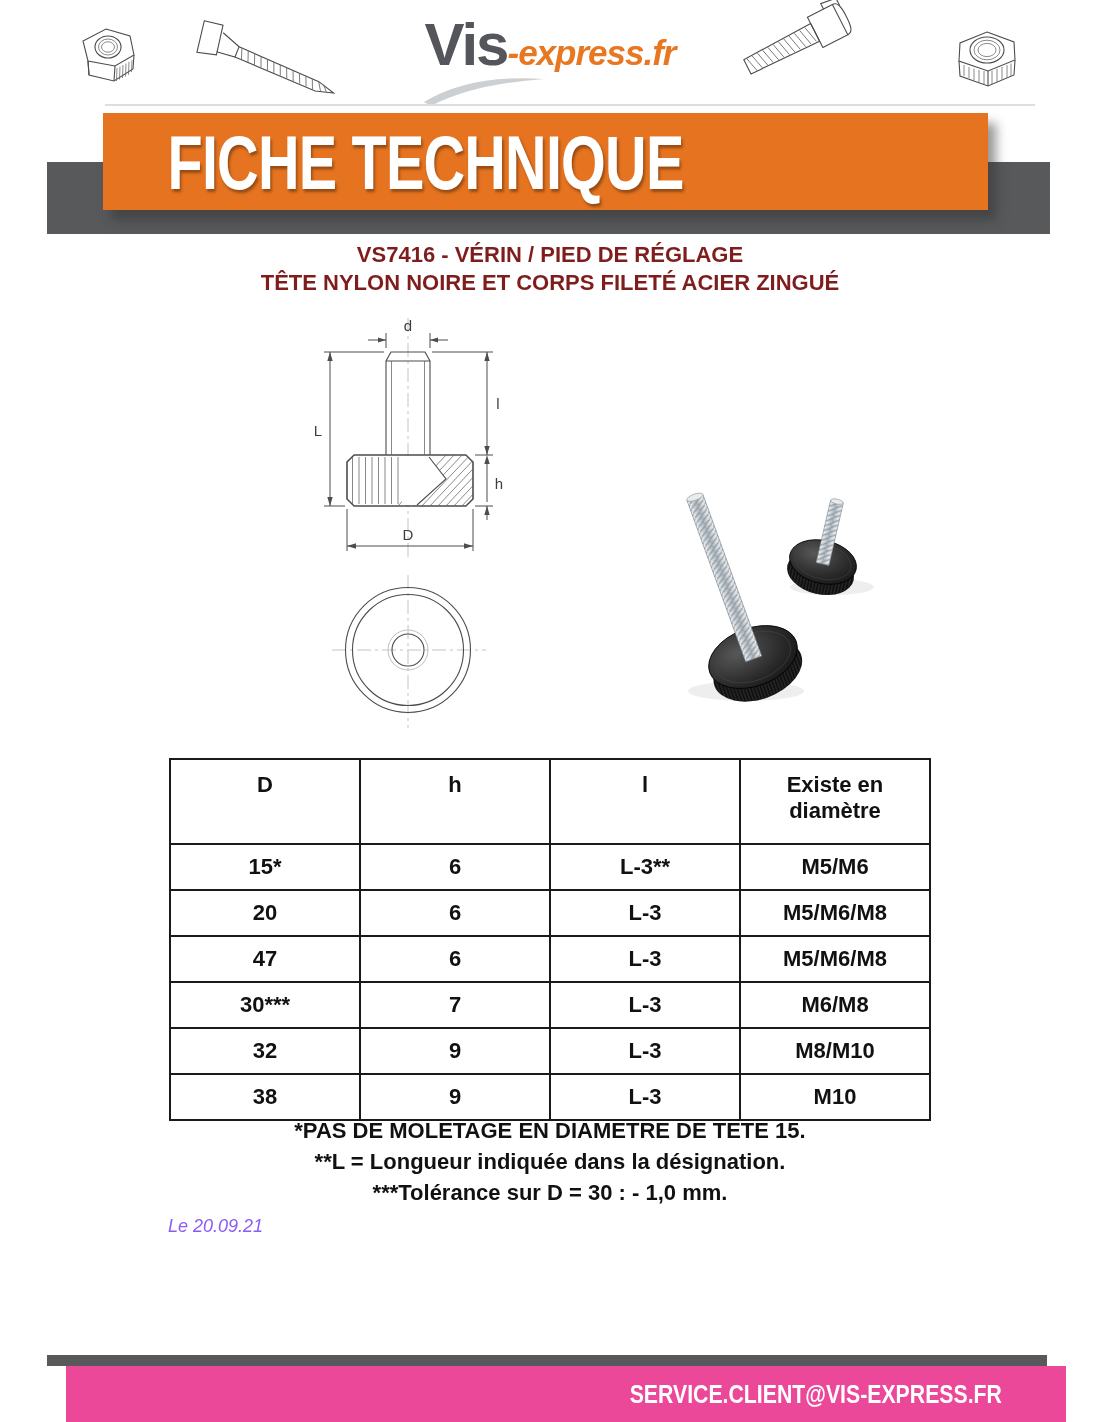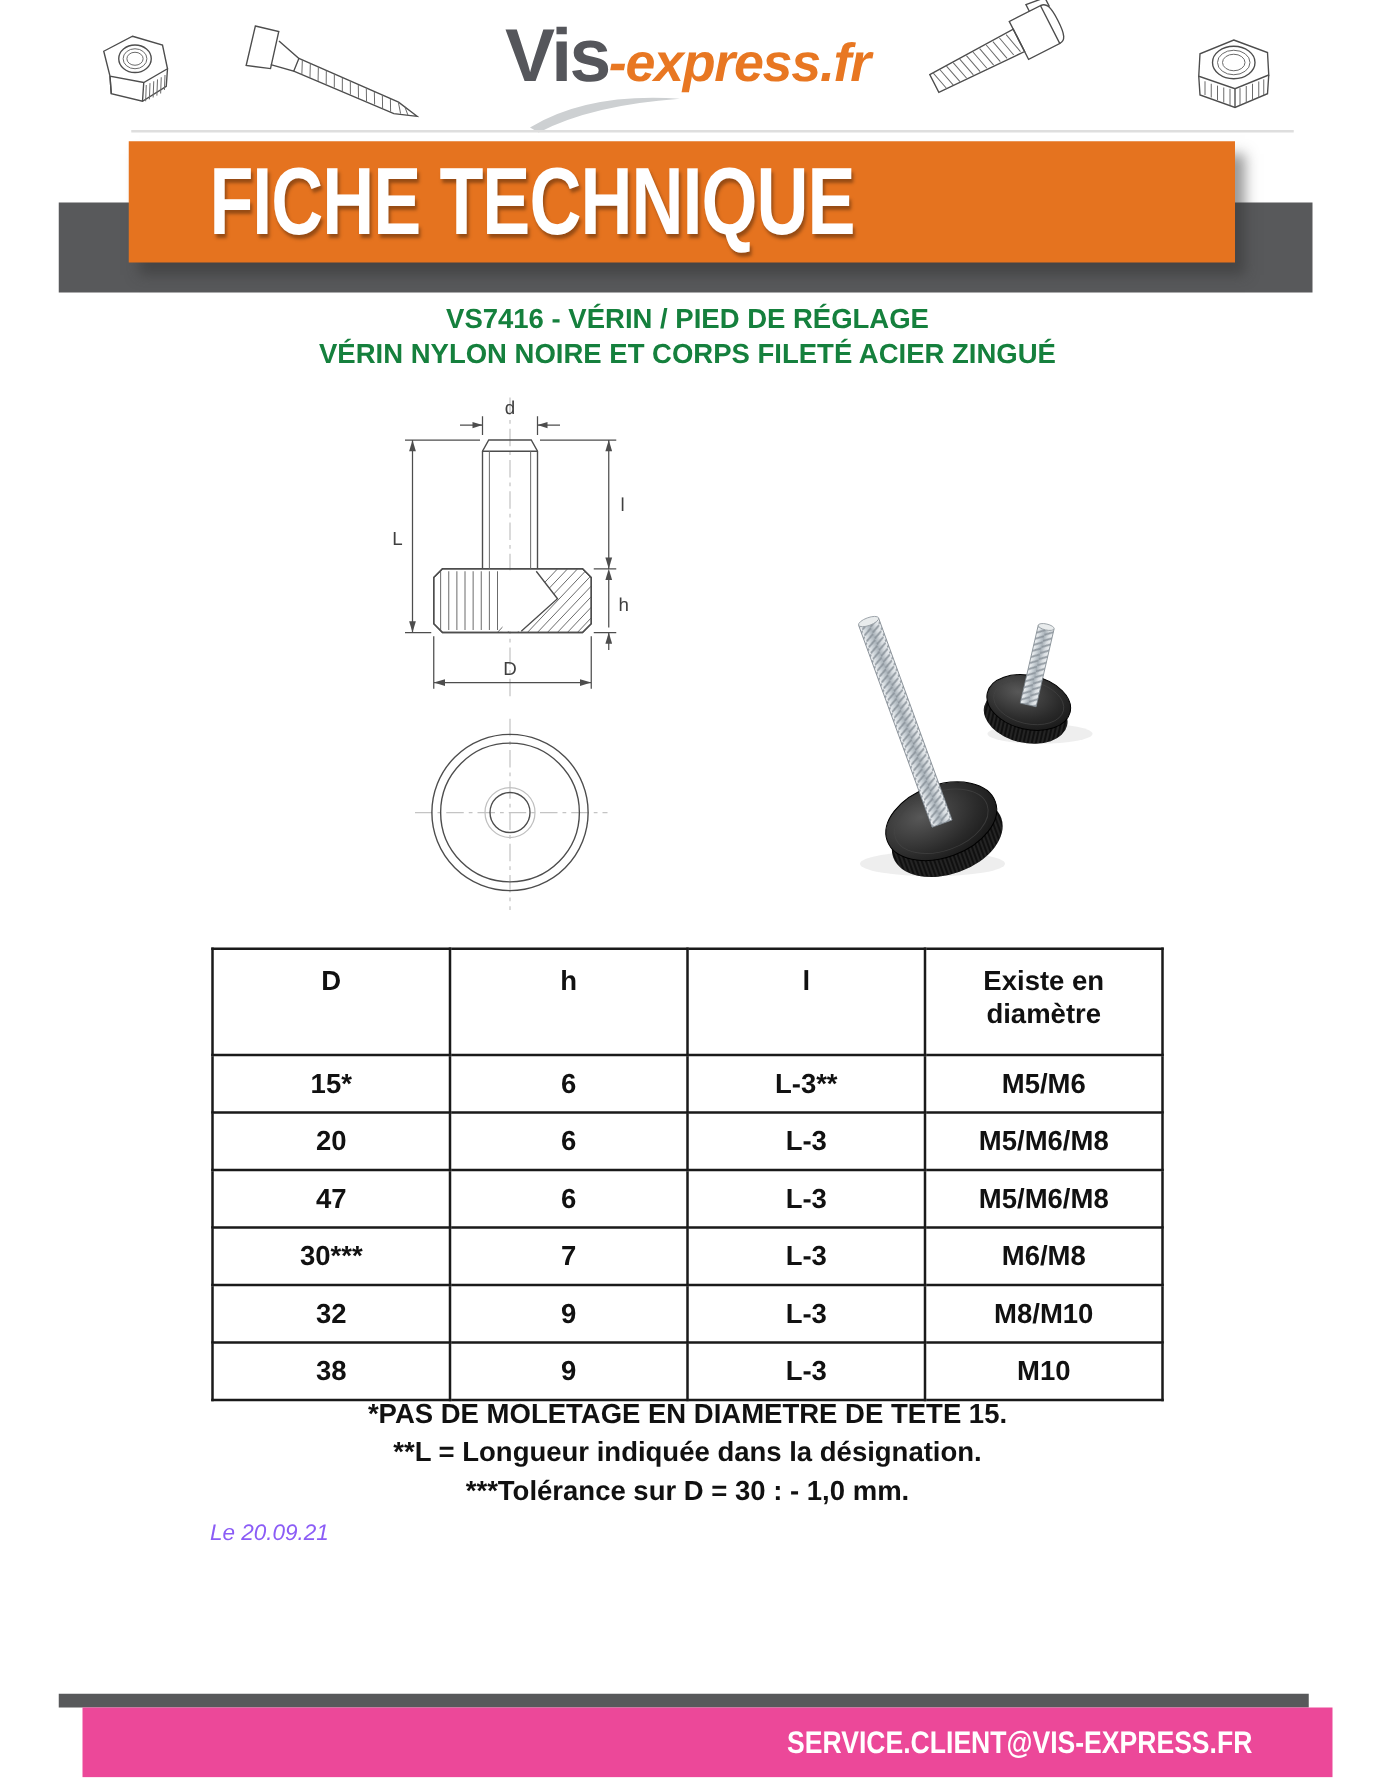--- a/index.html
+++ b/index.html
@@ -4,38 +4,38 @@
 <style>
   html,body{margin:0;padding:0;background:#ffffff;}
   #page{
     position:relative;width:1100px;height:1422px;background:#ffffff;overflow:hidden;
     font-family:"Liberation Sans", sans-serif;
   }
   
   .hdr-sep{position:absolute;left:105px;top:104px;width:930px;height:2px;background:#dedede;}
   .logo{position:absolute;left:0;top:10px;width:1100px;text-align:center;white-space:nowrap;}
   .logo .vis{font-size:60px;font-weight:bold;color:#55565B;letter-spacing:-2px;}
-  .logo .express{font-size:43px;font-weight:bold;font-style:italic;color:#E87722;letter-spacing:-1px;}
+  .logo .express{font-size:35px;font-weight:bold;font-style:italic;color:#E87722;letter-spacing:-1px;}
   .swoosh{position:absolute;left:418px;top:72px;}
   .hicon{position:absolute;}
   
   .graybar{position:absolute;left:47px;top:162px;width:1003px;height:72px;background:#58595B;}
   .banner{
     position:absolute;left:103px;top:113px;width:885px;height:97px;background:#E5731F;
     box-shadow:8px 10px 10px rgba(50,50,50,.5);
     display:flex;align-items:center;
   }
   .banner span{
     color:#ffffff;font-size:72px;font-weight:bold;letter-spacing:-1px;
     transform:scaleX(.8) scaleY(1.06);transform-origin:center;
     text-shadow:2px 3px 3px rgba(0,0,0,.35);white-space:nowrap;
   }
   
   .ptitle{position:absolute;left:0;top:241px;width:1100px;text-align:center;
-    color:#15803d;font-weight:bold;font-size:22px;line-height:28px;}
+    color:#7f1d1d;font-weight:bold;font-size:22px;line-height:28px;}
   
   .drawing{position:absolute;left:280px;top:300px;}
   .photo{position:absolute;left:630px;top:465px;}
   
   table.spec{
     position:absolute;left:169px;top:758px;width:762px;border-collapse:collapse;
     font-weight:bold;font-size:22px;color:#111;table-layout:fixed;
   }
   table.spec th,table.spec td{border:2px solid #1a1a1a;text-align:center;vertical-align:middle;}
   table.spec th{height:70px;font-size:22px;vertical-align:top;padding-top:12px;}
@@ -115,21 +115,21 @@
   </svg>
   <div class="hdr-sep"></div>
 
   <div class="graybar"></div>
   <div class="banner">
     <span>FICHE TECHNIQUE</span>
   </div>
 
   <div class="ptitle">
     <div>VS7416 - VÉRIN / PIED DE RÉGLAGE</div>
-    <div>VÉRIN NYLON NOIRE ET CORPS FILETÉ ACIER ZINGUÉ</div>
+    <div>TÊTE NYLON NOIRE ET CORPS FILETÉ ACIER ZINGUÉ</div>
   </div>
 
   <svg class="drawing" width="310" height="460" viewBox="280 300 310 460">
     <defs>
       <clipPath id="headclip">
         <path d="M347,462 L354,455 L466,455 L473,462 L473,499 L466,506 L354,506 L347,499 Z"></path>
       </clipPath>
     </defs>
 
     <path class="cl" d="M408,318 L408,560 M408,575 L408,728 M332,650 L486,650"></path>

